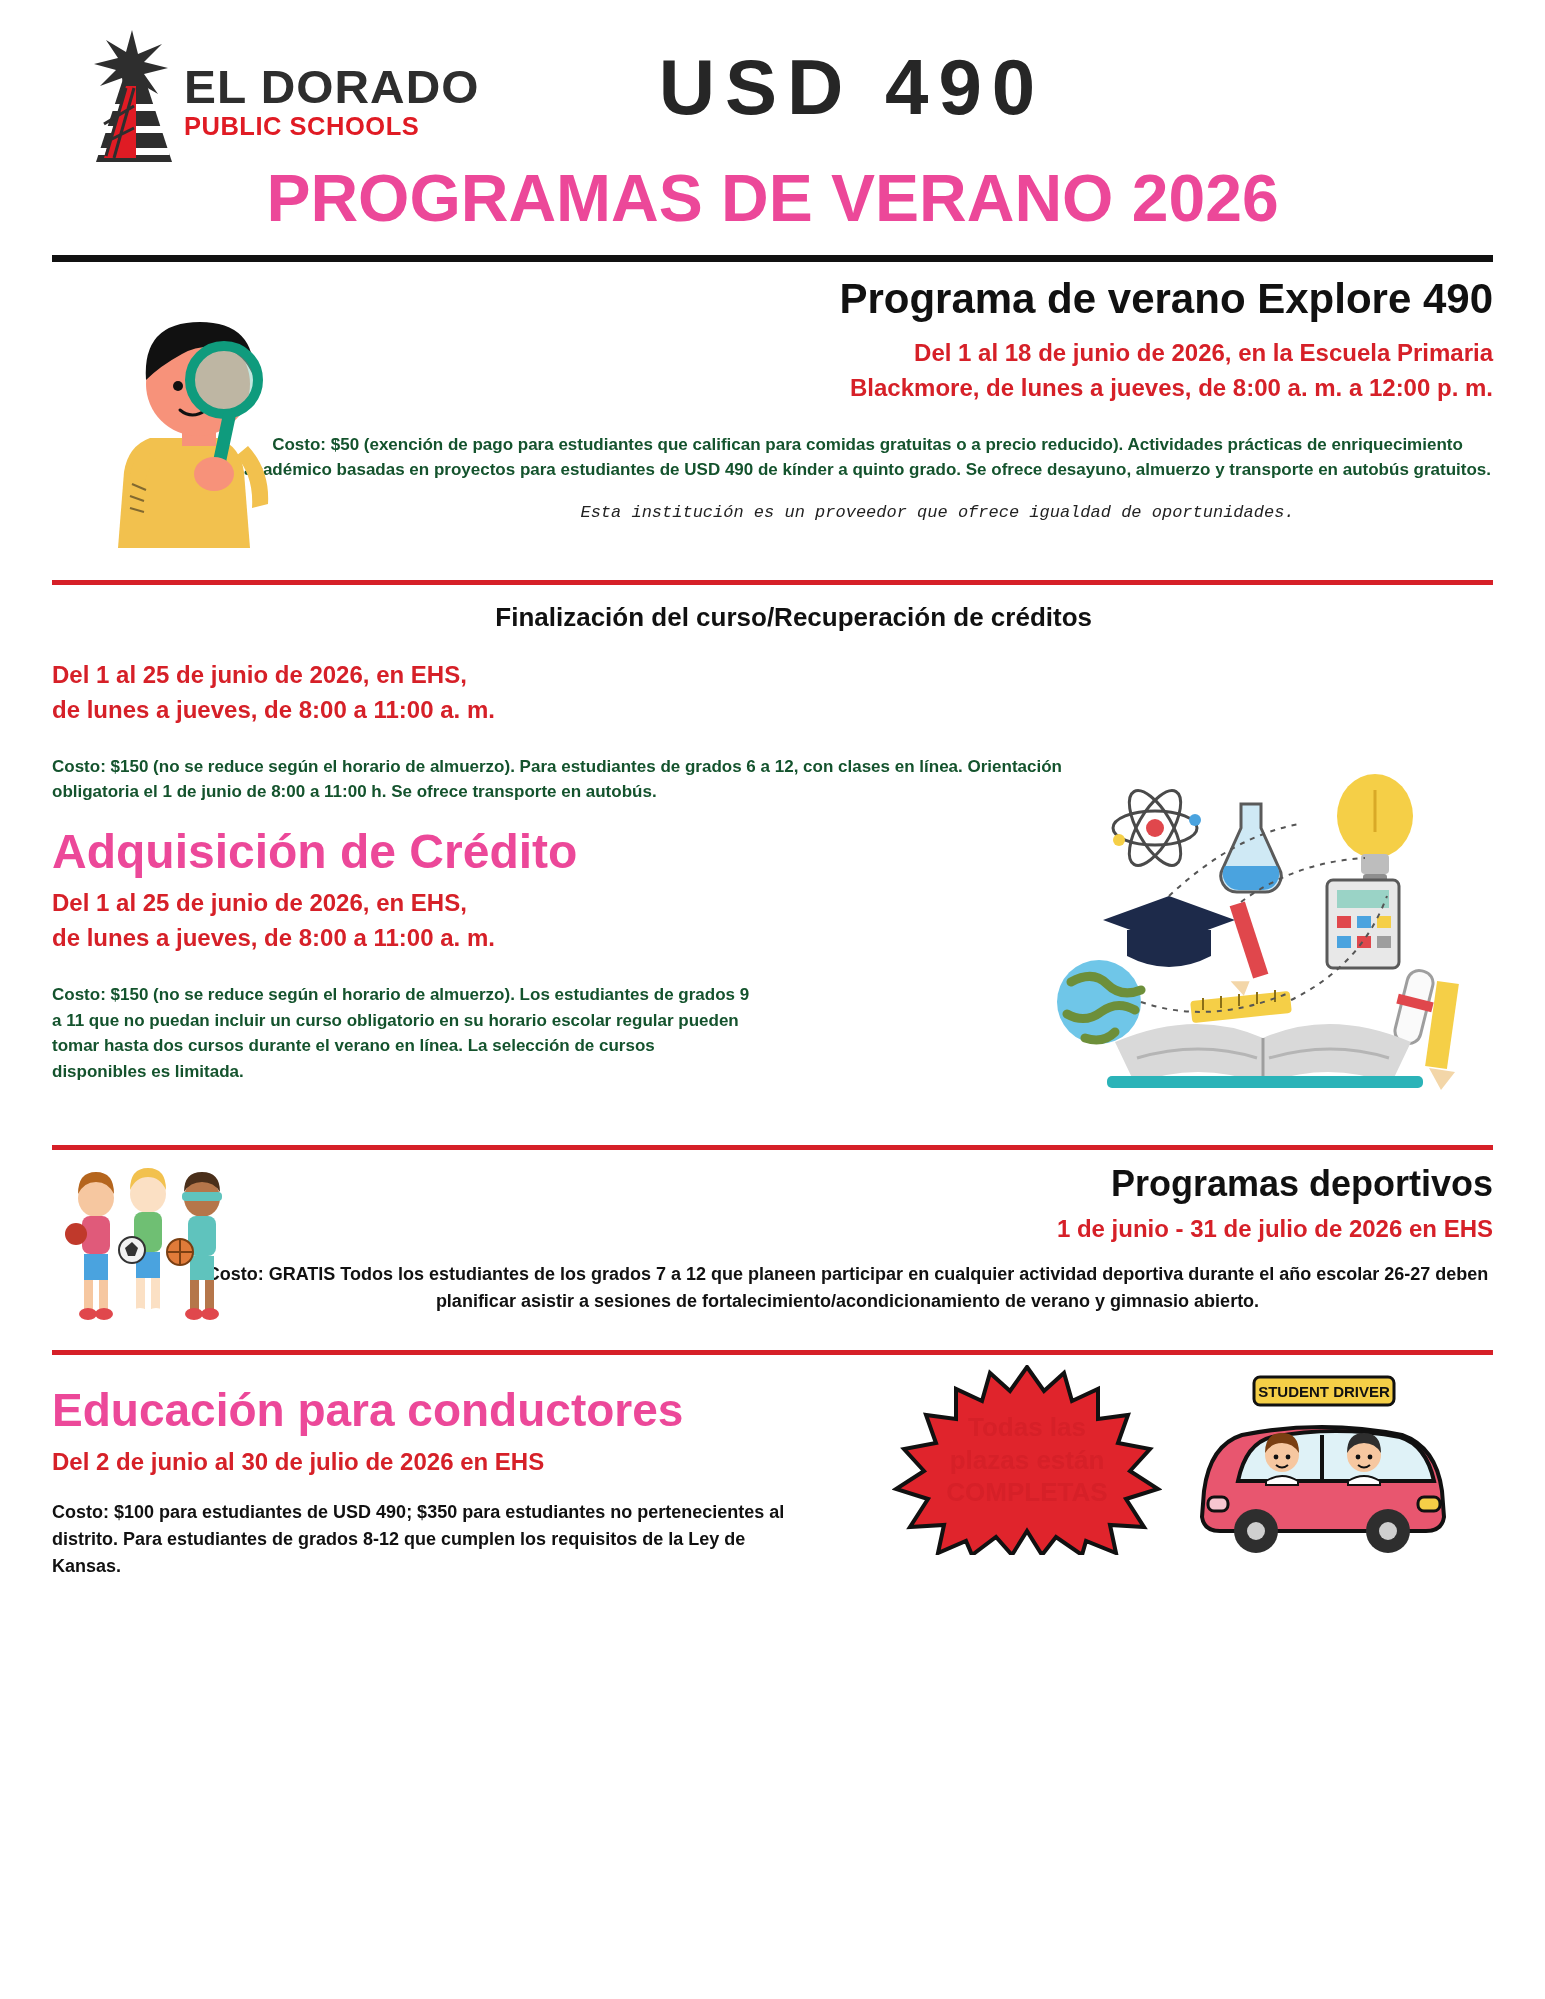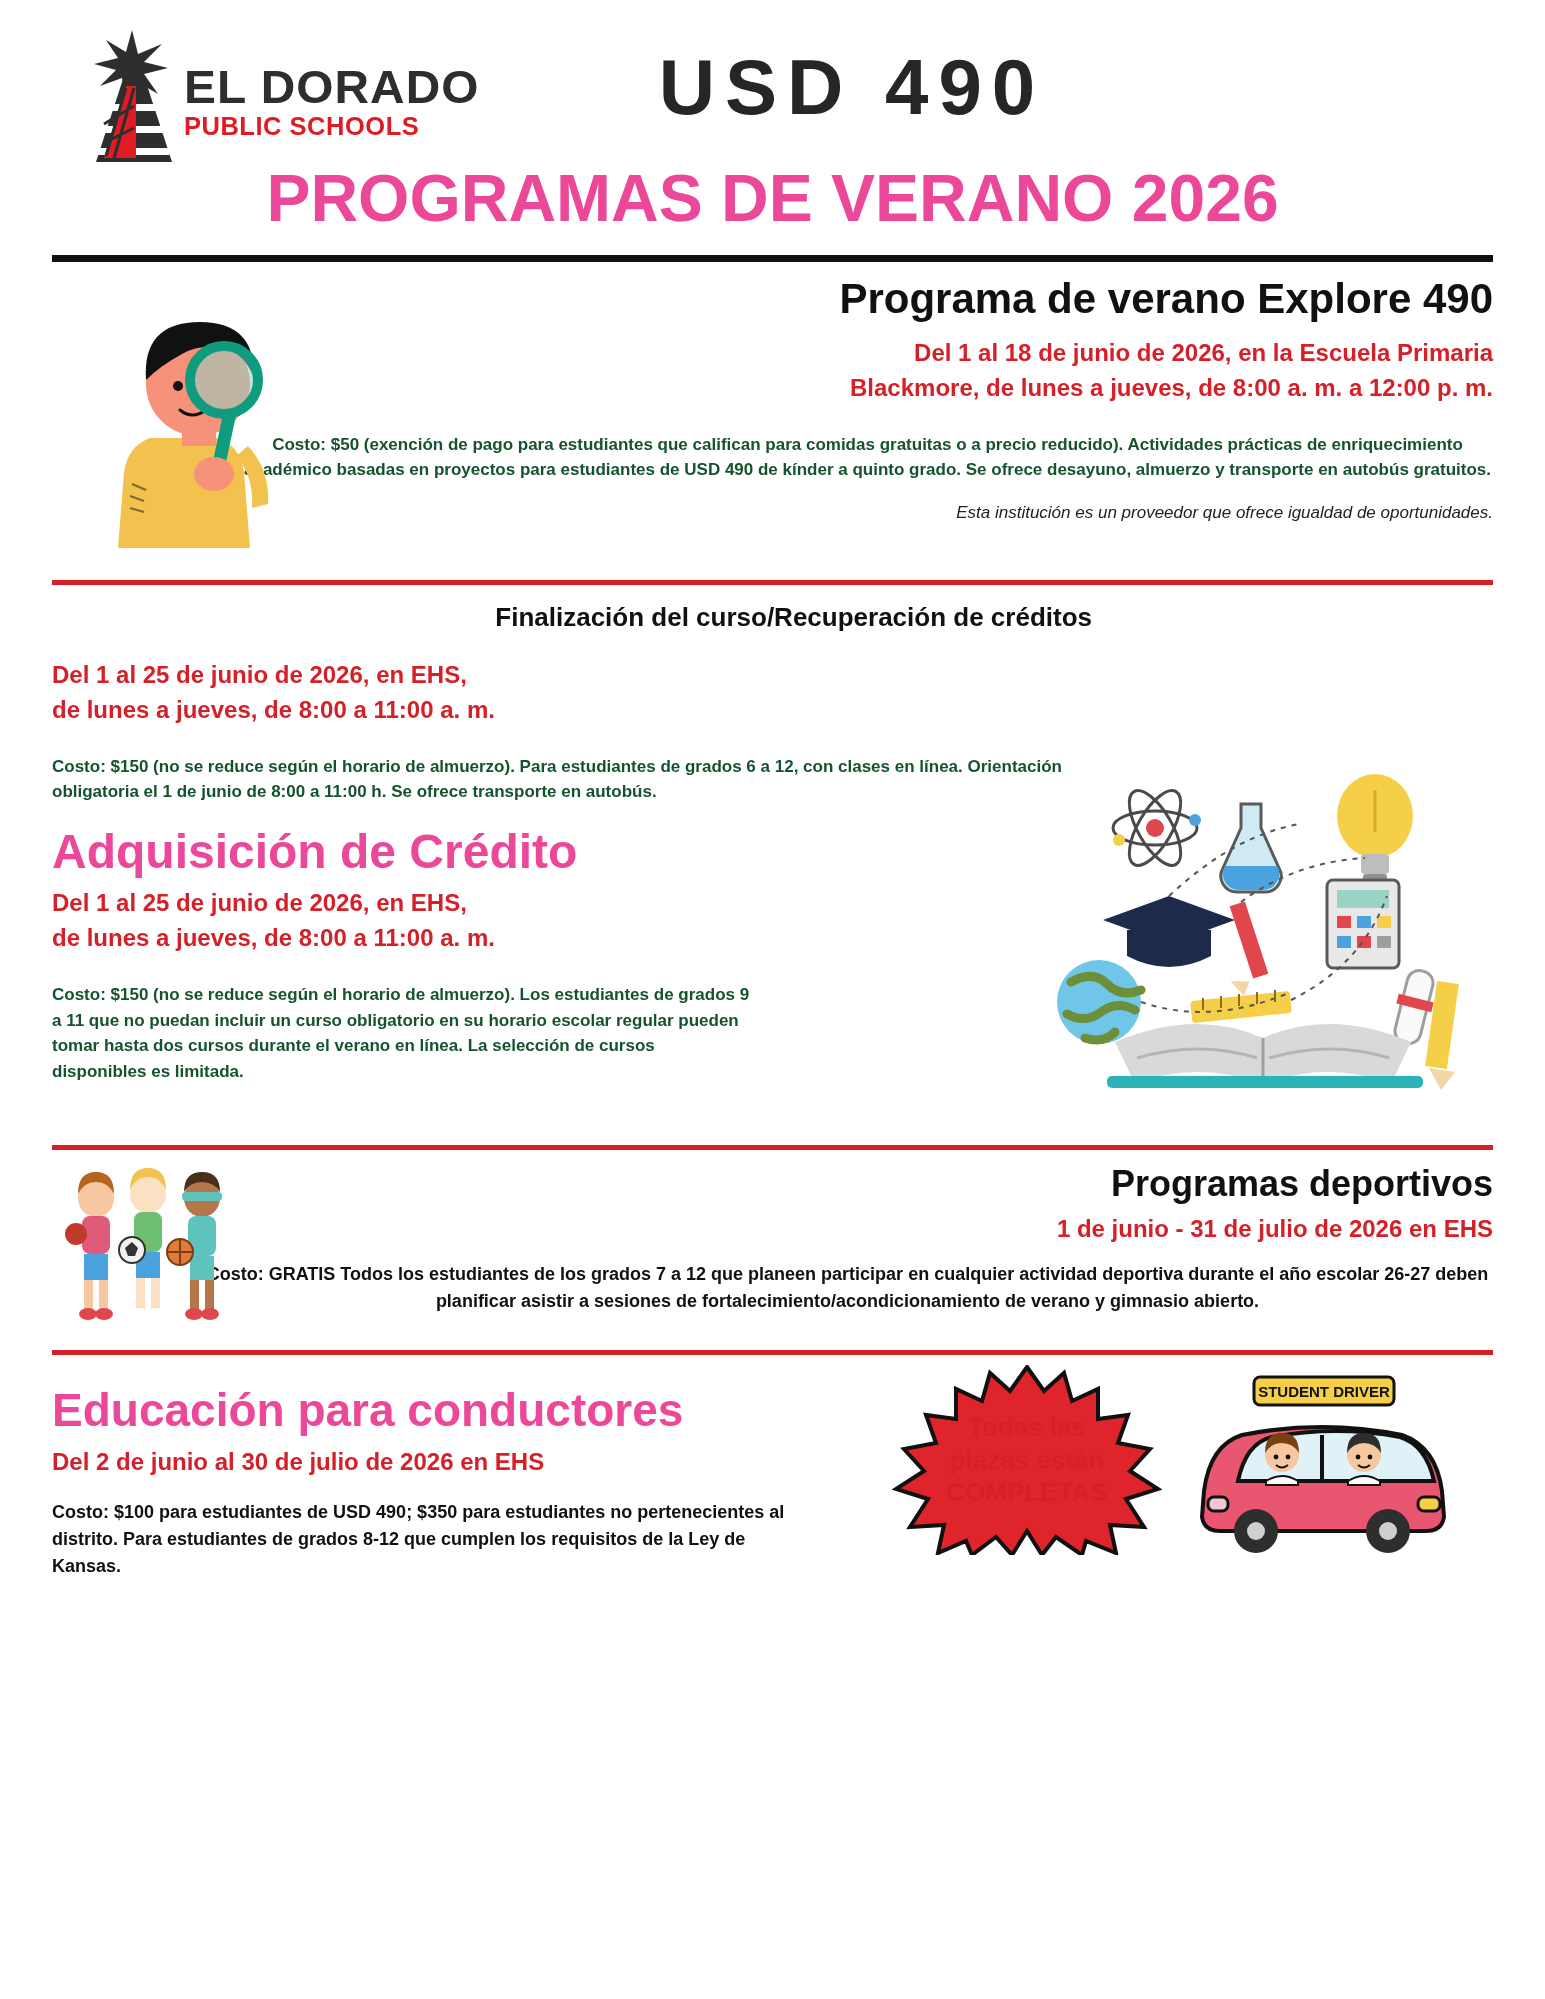--- a/index.html
+++ b/index.html
@@ -49,21 +49,21 @@
 
   .sec-head-right { text-align:right; font-weight:bold; font-size:42px; color:#111; line-height:1.12; }
   .sec-head-left  { text-align:right;  font-weight:bold; font-size:26px; color:#111; line-height:1.12; }
   .sec-head-big   { text-align:left;  font-weight:bold; font-size:48px; color:#ec4899; line-height:1.12; }
 
   .red-line { color:#d62028; font-weight:bold; font-size:24px; line-height:1.45; }
   .red-line-right { text-align:right; }
   .body-text { font-weight:bold; font-size:17px; line-height:1.5; color:#14532d; }
   .body-small { font-weight:bold; font-size:18px; line-height:1.5; color:#111; }
   .center { text-align:center; }
-  .italic-note { font-style:italic; font-size:17px; color:#222; text-align:right; font-weight:normal; }
+  .italic-note { font-style:italic; font-size:17px; color:#222; text-align:center; font-weight:normal;font-family:Liberation Mono, monospace; }
 
   
   #sec-explore { height:318px; padding-top:13px; }
   #sec-explore .content { margin-left:330px; }
   .kid-magnifier { position:absolute; left:20px; top:26px; width:300px; height:275px; }
 
   
   #sec-credit { height:560px; padding-top:18px; position:relative; }
   .credit-text-col { width:1040px; }
   .book-art { position:absolute; right:8px; top:185px; width:440px; height:320px; }

